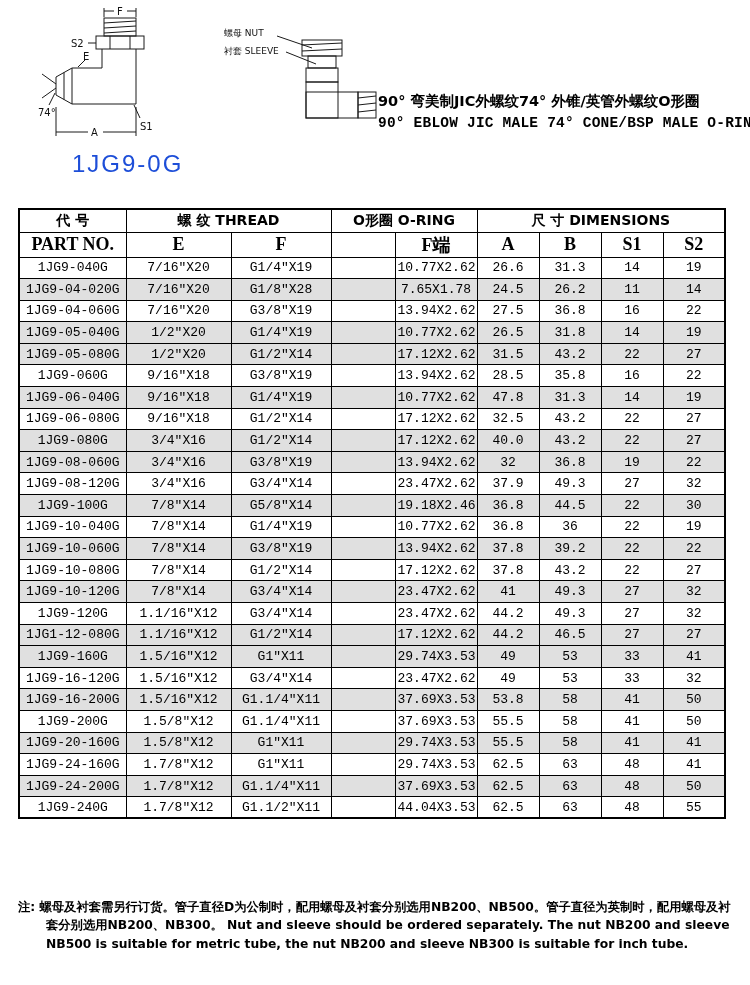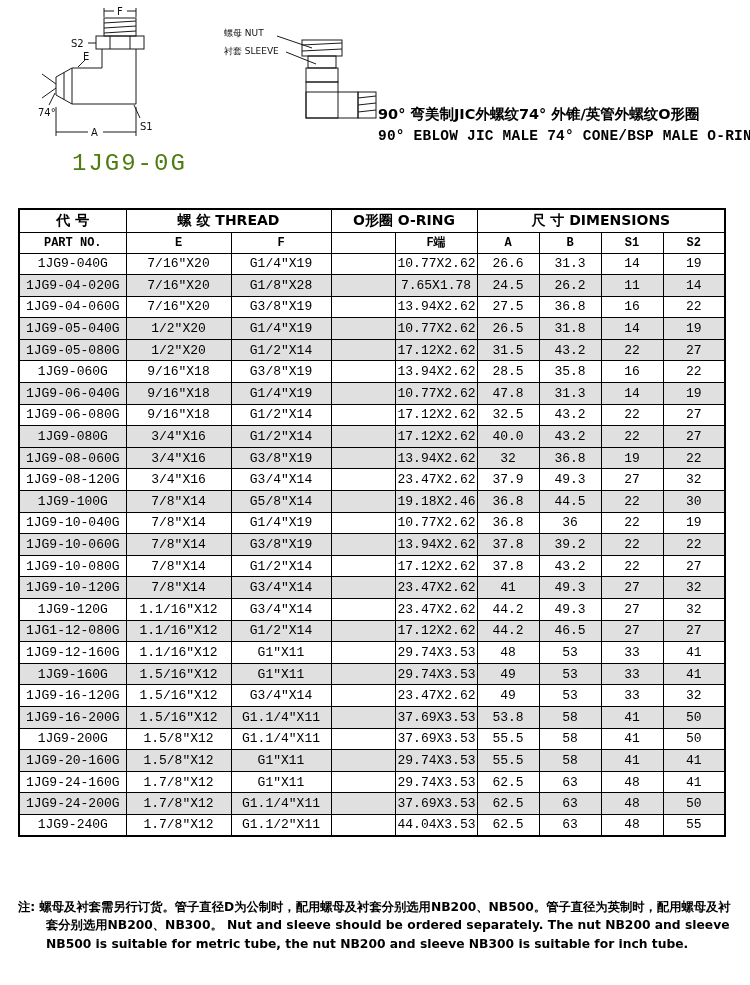--- a/index.html
+++ b/index.html
@@ -3,51 +3,51 @@
 <meta charset="utf-8">
 <style>
   * { margin:0; padding:0; box-sizing:border-box; }
   body { background:#888; font-family:"Liberation Sans", sans-serif; }
   .page {
     position:relative; width:750px; height:985px; margin:0 auto;
     background:#ffffff; color:#000; overflow:hidden;
   }
   
   .diag { position:absolute; }
-  .titles { position:absolute; left:378px; top:103px; width:362px; }
+  .titles { position:absolute; left:378px; top:90px; width:362px; }
   .title-cn {
     font-family:"DejaVu Sans", sans-serif; font-weight:bold;
     font-size:14.5px; line-height:1.55; white-space:nowrap;
   }
   .title-en {
     font-family:"Liberation Mono", monospace; font-weight:bold;
     font-size:14.5px; line-height:1.55; letter-spacing:0.2px; white-space:nowrap;
   }
   .model {
     position:absolute; left:72px; top:150px;
-    font-family:Liberation Mono, monospace; font-size:24px;
-    letter-spacing:2px; color:#4d7c0f;
+    font-family:Liberation Sans, sans-serif; font-size:24px;
+    letter-spacing:2px; color:#1d4ed8;
   }
   
   table.spec {
     position:absolute; left:18px; top:208px; width:690px;
     border-collapse:collapse; table-layout:fixed;
     border:2px solid #000;
   }
   table.spec th, table.spec td {
     border:1px solid #000; text-align:center; vertical-align:middle;
     overflow:hidden; white-space:nowrap; padding:0 2px;
   }
   table.spec thead tr.h1 th {
     height:23px; font-family:"DejaVu Sans", sans-serif;
     font-weight:bold; font-size:14px;
   }
   table.spec thead tr.h2 th {
-    height:21px; font-family:Liberation Mono, monospace;
-    font-weight:bold; font-size:12px;
+    height:21px; font-family:Liberation Serif, serif;
+    font-weight:bold; font-size:18px;
   }
   table.spec tbody td {
     height:21.6px; font-family:"Liberation Mono", monospace;
     font-size:13px; color:#000;
   }
   table.spec tbody tr.alt { background:#e0e0e0; }
   
   .note {
     position:absolute; left:18px; top:898px; width:716px;
     font-family:"DejaVu Sans", sans-serif; font-weight:bold;
@@ -365,31 +365,20 @@
           <td>1JG1-12-080G</td>
           <td>1.1/16″X12</td>
           <td>G1/2″X14</td>
           <td></td>
           <td>17.12X2.62</td>
           <td>44.2</td>
           <td>46.5</td>
           <td>27</td>
           <td>27</td>
         </tr>
-        <tr>
-          <td>1JG9-12-160G</td>
-          <td>1.1/16″X12</td>
-          <td>G1″X11</td>
-          <td></td>
-          <td>29.74X3.53</td>
-          <td>48</td>
-          <td>53</td>
-          <td>33</td>
-          <td>41</td>
-        </tr>
         <tr class="alt">
           <td>1JG9-160G</td>
           <td>1.5/16″X12</td>
           <td>G1″X11</td>
           <td></td>
           <td>29.74X3.53</td>
           <td>49</td>
           <td>53</td>
           <td>33</td>
           <td>41</td>

